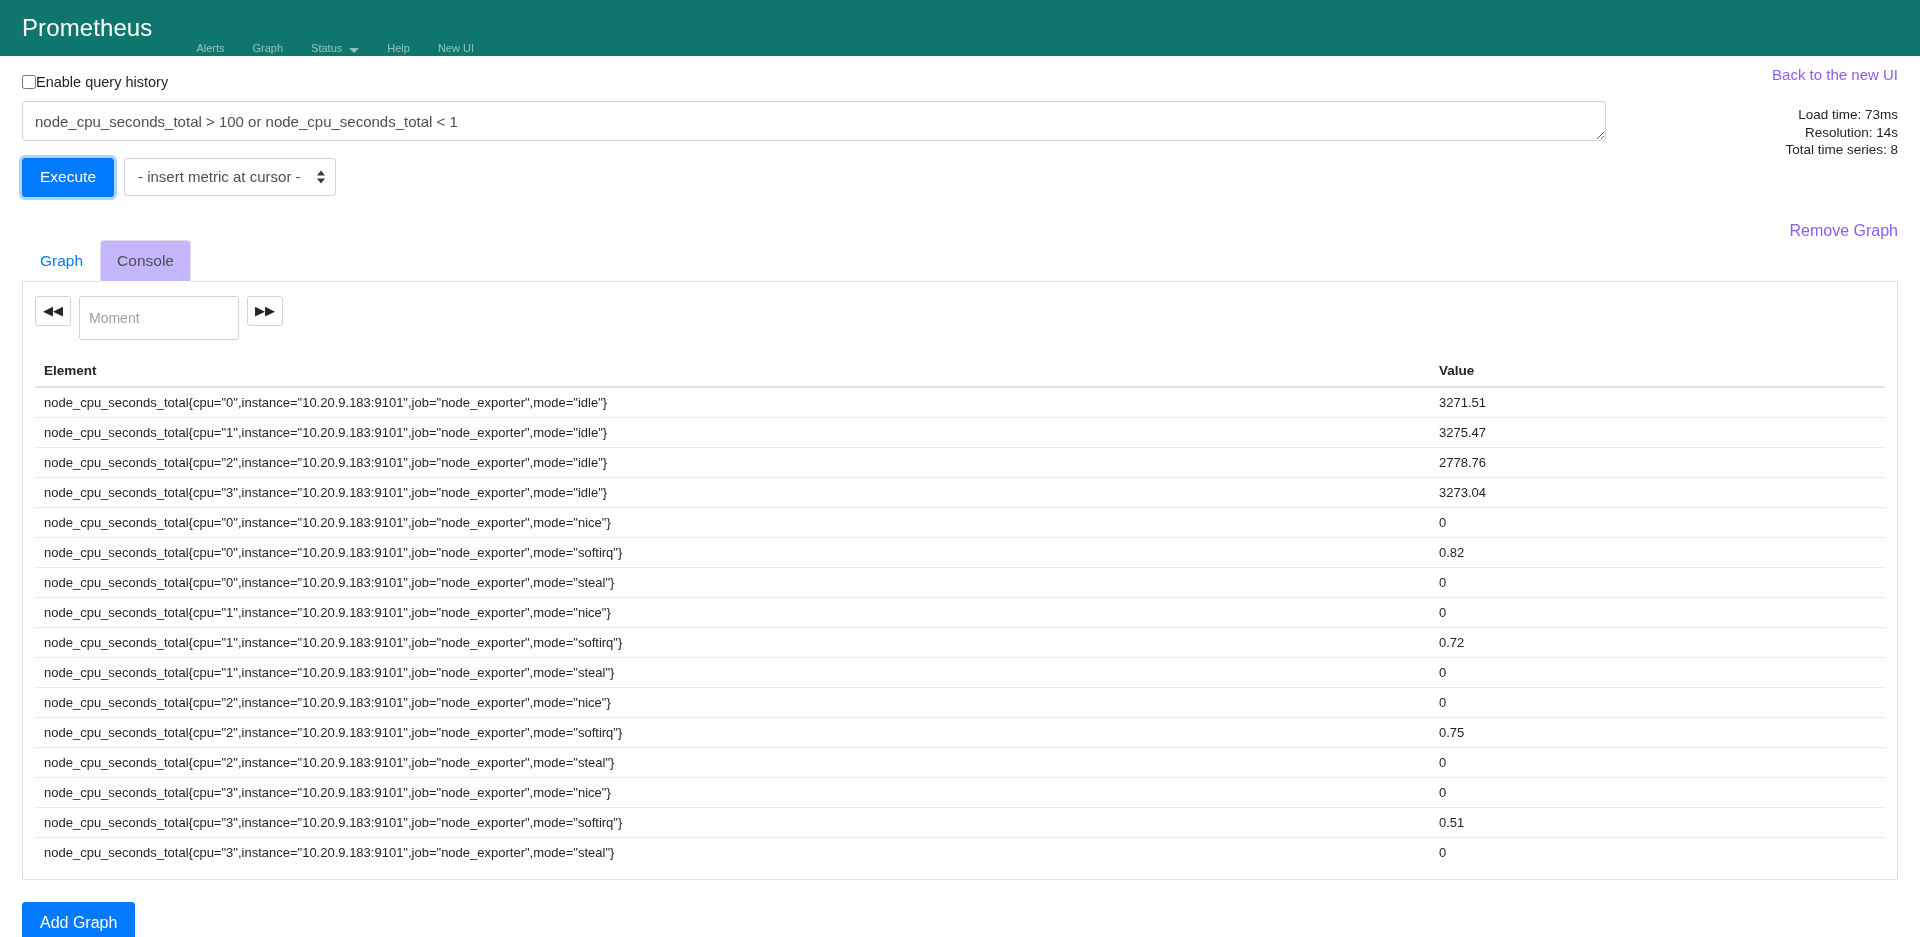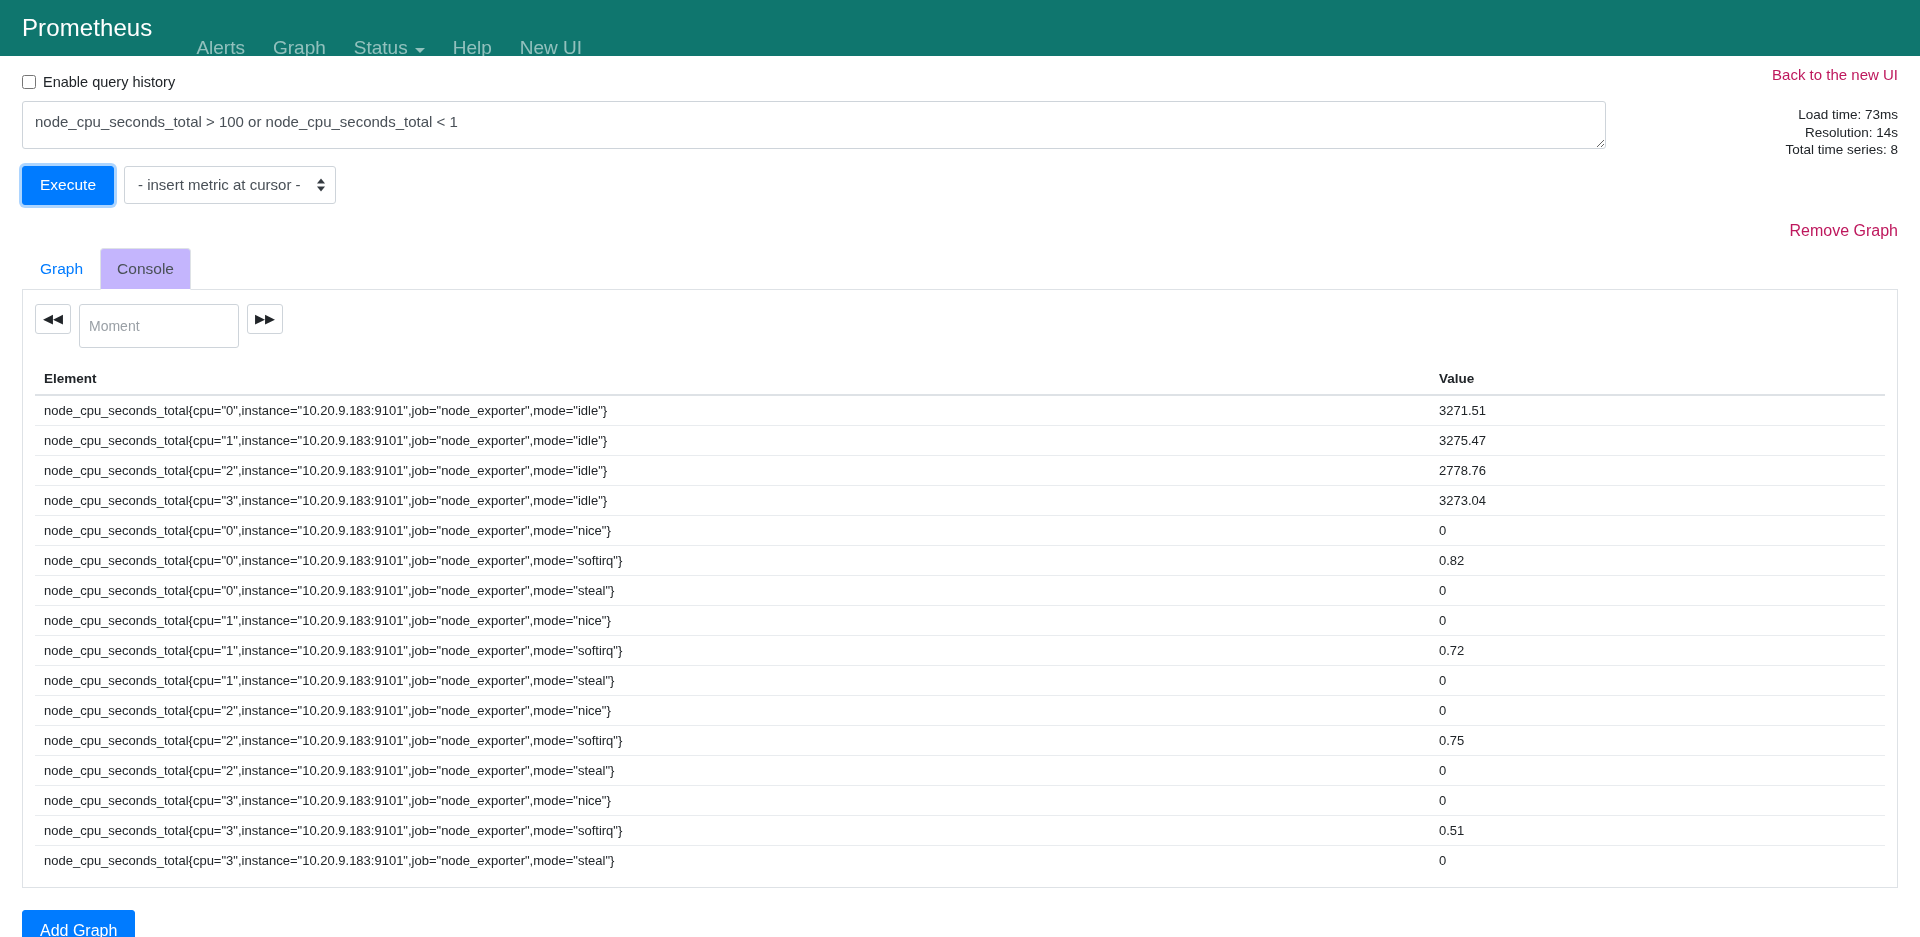--- a/index.html
+++ b/index.html
@@ -29,21 +29,21 @@
     font-weight: 400;
     letter-spacing: .1px;
     margin-right: 30px;
     text-decoration: none;
     cursor: pointer;
     white-space: nowrap;
   }
   .nav-links { display: flex; align-items: center; gap: 0px; }
   .nav-link {
     color: rgba(255,255,255,.55);
-    font-size: 19px;
+    font-size: 11px;
     text-decoration: none;
     padding: 8px 14px;
     cursor: pointer;
     white-space: nowrap;
     display: inline-flex;
     align-items: center;
     gap: 7px;
     margin-top: 40px;
   }
   .caret {
@@ -64,39 +64,39 @@
   }
 
   
   .query-block {
     position: relative;
     padding-top: 18px;
   }
   .history-row {
     display: flex;
     align-items: center;
-    gap: 7px;
+    gap: 0;
     margin-bottom: 11px;
   }
   .history-row input[type=checkbox] {
     width: 14px; height: 14px;
     margin: 0;
     cursor: pointer;
     accent-color: #ffffff;
   }
   .history-label {
     font-size: 14.5px;
     color: #212529;
     cursor: pointer;
     user-select: none;
   }
 
   .expr-input {
     width: 1584px;
-    height: 48px;
+    height: 40px;
     border: 1px solid #ced4da;
     border-radius: 3px;
     padding: 9px 12px;
     font-family: "Liberation Sans", sans-serif;
     font-size: 15px;
     color: #495057;
     background: #fff;
     resize: vertical;
     outline: none;
     overflow: hidden;
@@ -160,21 +160,21 @@
 
   
   .meta-panel {
     position: absolute;
     right: 22px;
     top: 10px;
     text-align: right;
     width: 360px;
   }
   .link-blue {
-    color: #be185d;
+    color: #8b5cf6;
     text-decoration: none;
     font-size: 15px;
     cursor: pointer;
     display: inline-block;
   }
   .meta-stats {
     margin-top: 22px;
     font-size: 13.5px;
     color: #212529;
     line-height: 17.5px;

